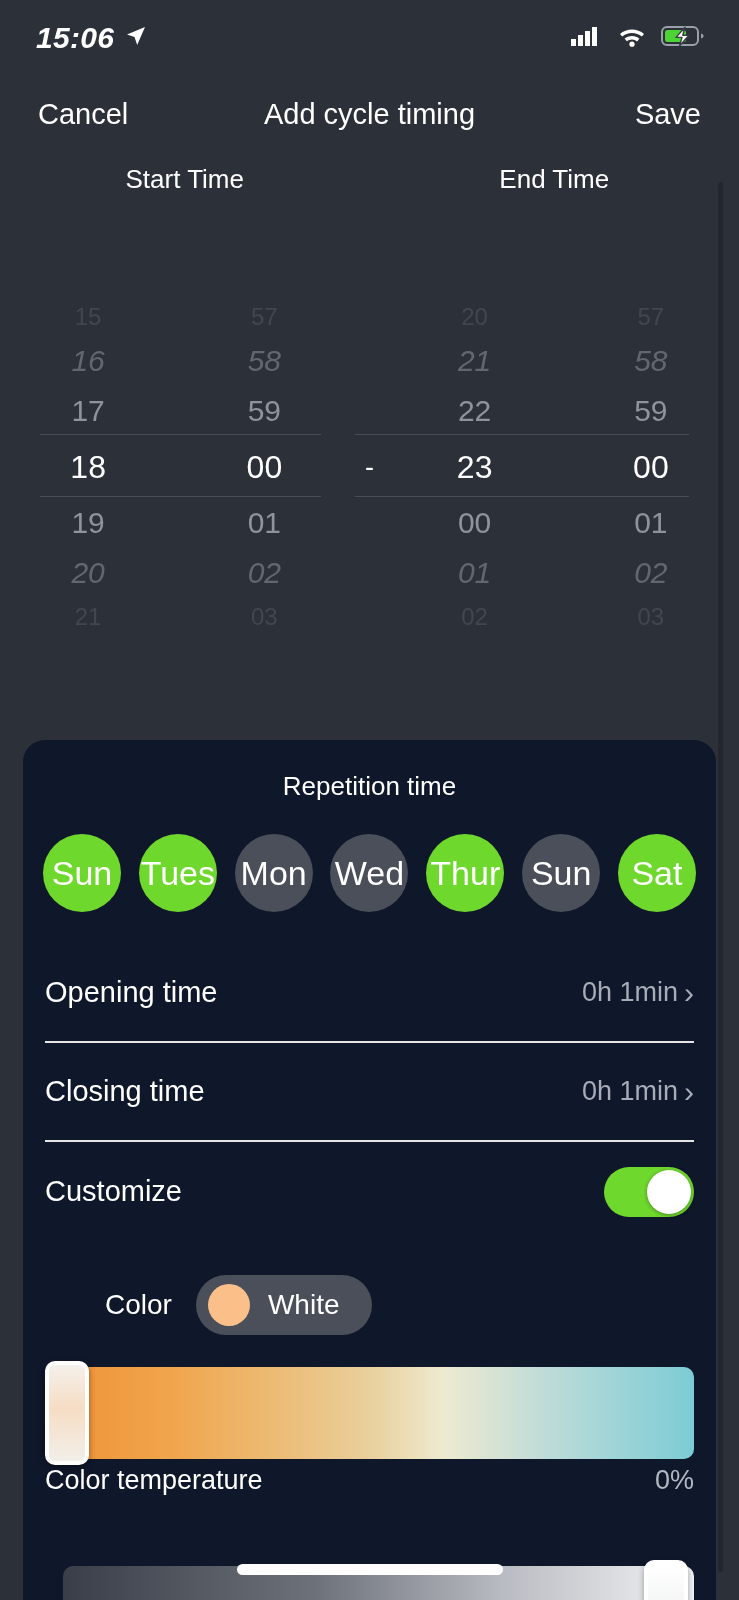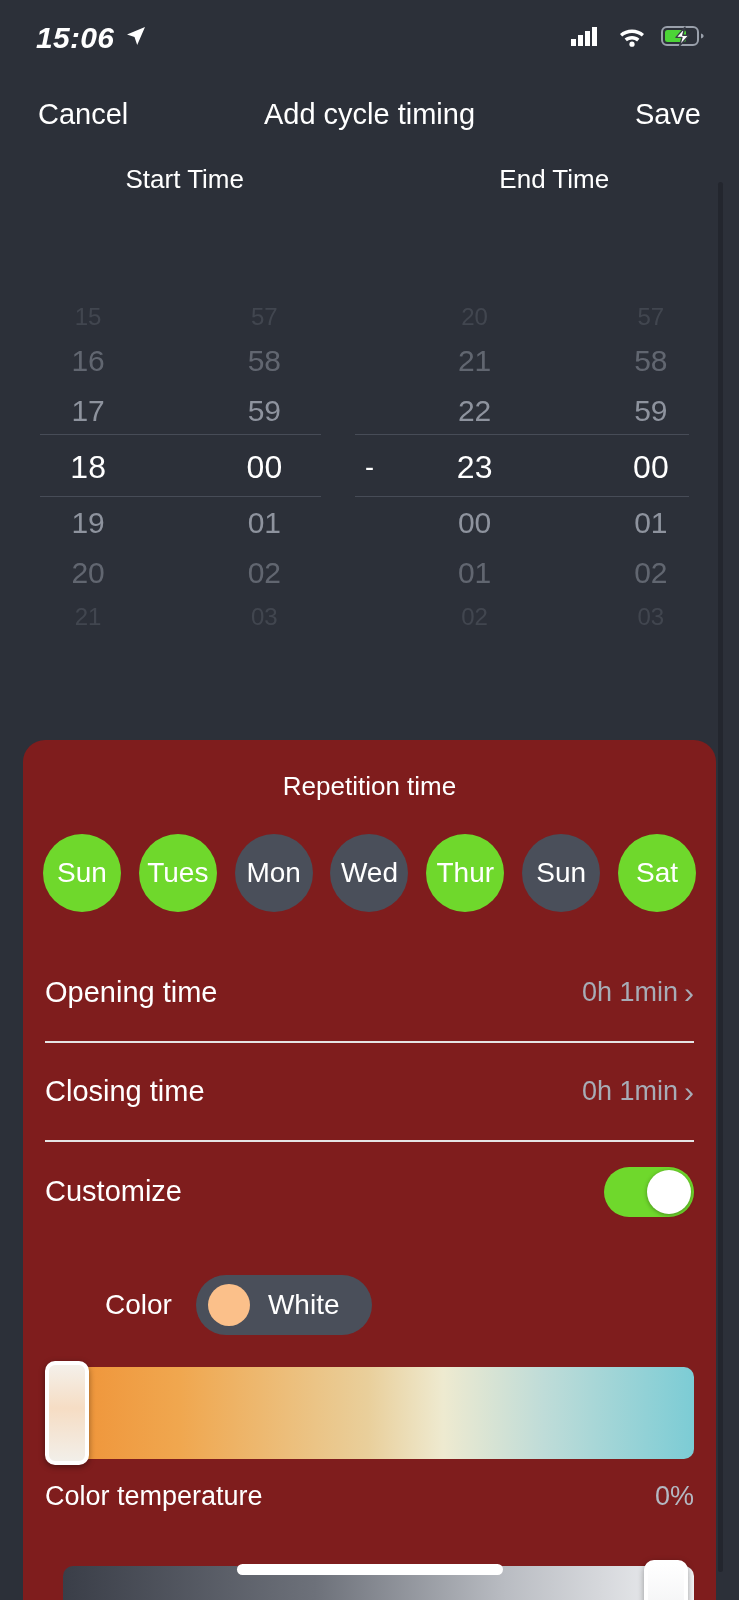--- a/index.html
+++ b/index.html
@@ -72,21 +72,21 @@
   }
   .wheel-cell {
     height:50px;
     line-height:50px;
     font-size:30px;
     color:#8e939e;
     width:100%;
     text-align:center;
   }
   .wheel-cell.f2 { opacity:0.22; font-size:24px; height:38px; line-height:38px; }
-  .wheel-cell.f1 { opacity:0.55; }
+  .wheel-cell.f1 { opacity:0.55;font-style:italic; }
   .wheel-cell.sel {
     color:#ffffff; font-size:32px; font-weight:500; height:62px; line-height:62px;
   }
   .sel-line {
     position:absolute;
     height:1px;
     background:#474c57;
   }
   .sel-line.top { top:177px; }
   .sel-line.bot { top:239px; }
@@ -103,42 +103,42 @@
     background:#23262e;
     border-radius:3px;
   }
 
   
   .card {
     position:absolute;
     left:23px; right:23px;
     top:740px;
     bottom:0;
-    background:#7f1d1d;
+    background:#0f172a;
     border-radius:22px 22px 0 0;
     overflow:hidden;
   }
   .card-title {
     text-align:center;
     font-size:26px;
     color:#ffffff;
     padding-top:31px;
   }
 
   
   .days {
     display:flex;
     justify-content:space-between;
     padding:32px 20px 0 20px;
   }
   .day-pill {
     width:78px; height:78px;
     border-radius:50%;
     display:flex; align-items:center; justify-content:center;
-    font-size:28px;
+    font-size:34px;
     background:#4a4f5a;
     color:#ffffff;
     text-align:right;
   }
   .day-pill.on { background:#6fd82c; color:#ffffff; }
 
   
   .rows { padding:0 22px; margin-top:32px; }
   .row {
     height:99px;
@@ -193,21 +193,21 @@
     position:absolute;
     left:22px; top:26px;
     width:44px; height:104px;
     border-radius:10px;
     background:linear-gradient(to bottom,#f4f0ea,#f6ddc4 45%,#f2efe9);
     border:4px solid #ffffff;
     box-shadow:0 2px 6px rgba(0,0,0,.4);
   }
   .slider-caption {
     display:flex; justify-content:space-between; align-items:center;
-    padding:22px 22px 0 22px;
+    padding:6px 22px 0 22px;
   }
   .cap-label { font-size:27px; color:#ffffff; }
   .cap-value { font-size:27px; color:#b3b8c2; }
 
   
   .bottom-slider {
     position:absolute;
     left:22px; right:22px;
     bottom:-52px;
     height:86px;

